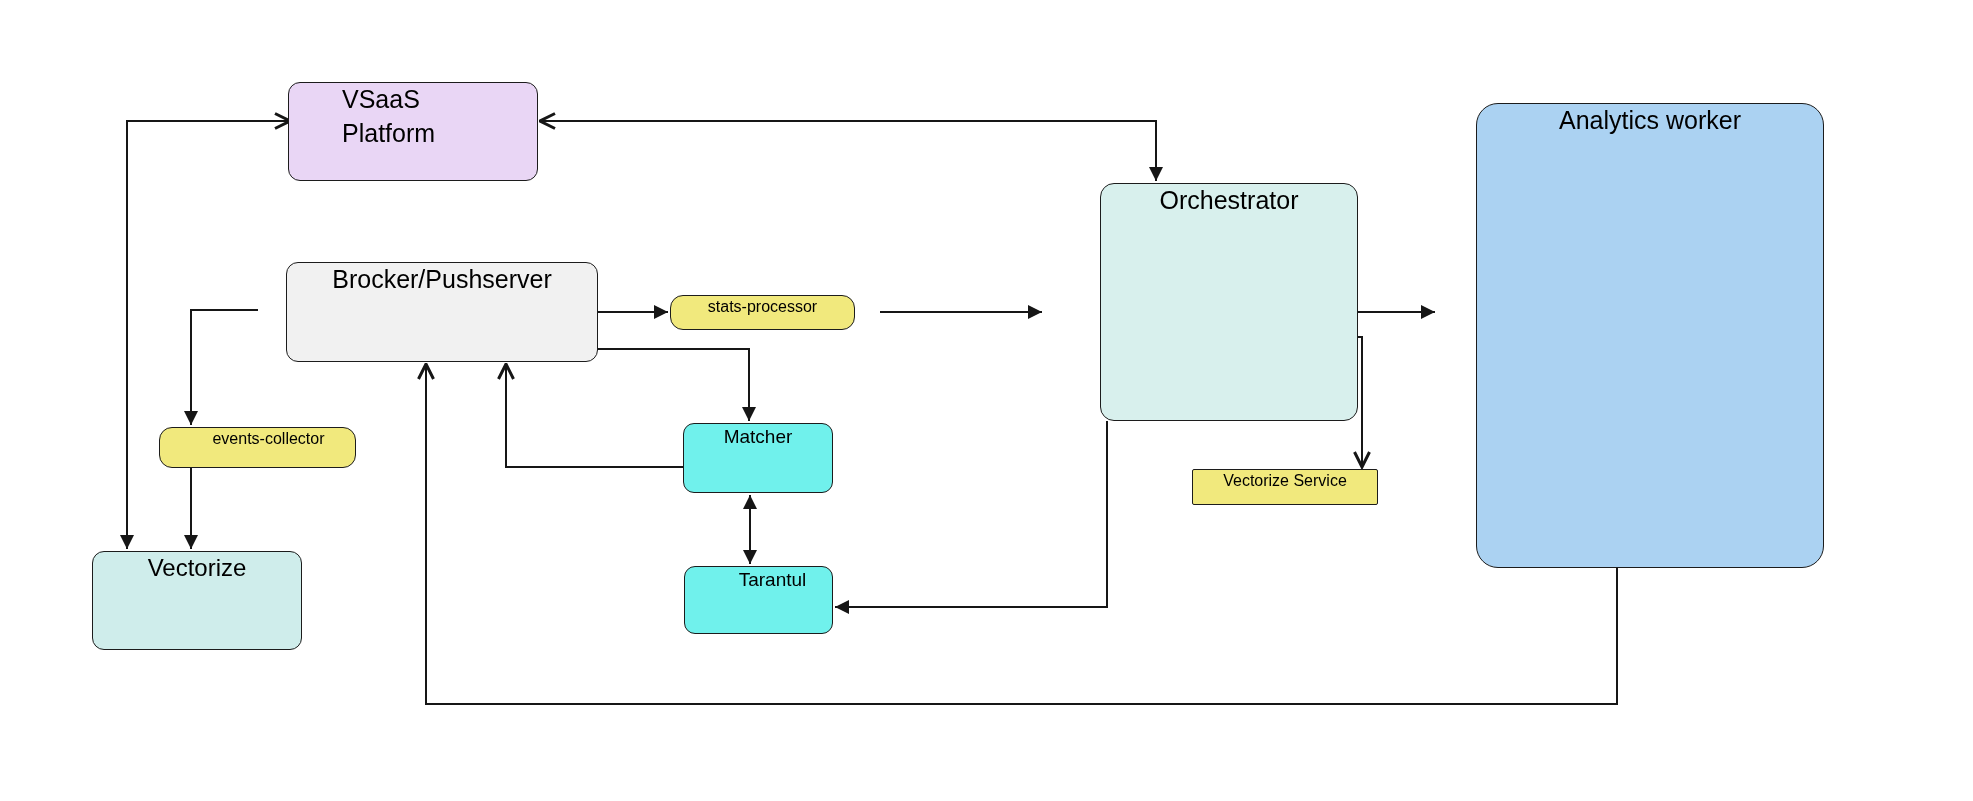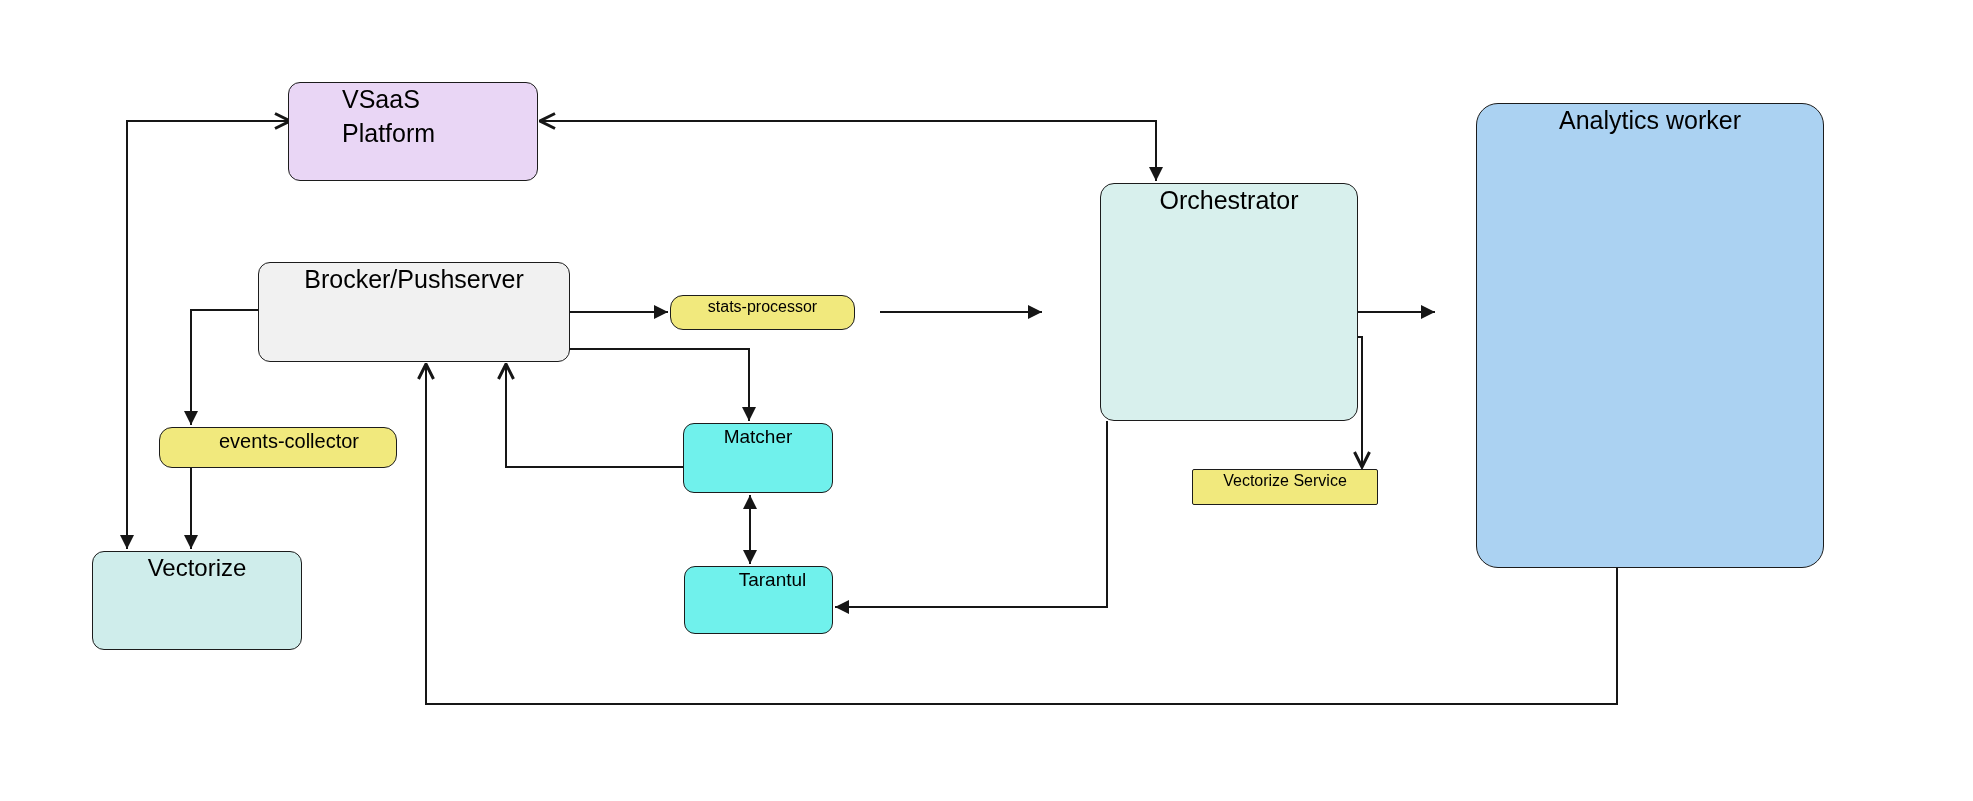--- a/index.html
+++ b/index.html
@@ -31,21 +31,21 @@
   
   #n-vsaas        { left: 288px;  top: 82px;  width: 250px; height: 99px;  border-radius: 12px; font-size: 25px; justify-content: flex-start; padding-left: 53px; text-align: left; }
   #n-brocker      { left: 258px;  top: 262px; width: 312px; height: 100px; border-radius: 12px; font-size: 25px; }
   #n-clickhouse   { left: 92px;   top: 551px; width: 210px; height: 99px;  border-radius: 12px; font-size: 24px; }
   #n-matcher      { left: 683px;  top: 423px; width: 150px; height: 70px;  border-radius: 11px; font-size: 19px; }
   #n-tarantul     { left: 684px;  top: 566px; width: 149px; height: 68px;  border-radius: 11px; font-size: 19px; padding-left: 28px; }
   #n-orchestrator { left: 1100px; top: 183px; width: 258px; height: 238px; border-radius: 14px; font-size: 25px; }
   #n-analytics    { left: 1437px; top: 103px; width: 348px; height: 465px; border-radius: 22px; font-size: 25px; }
   
   #n-stats        { left: 670px;  top: 295px; width: 185px; height: 35px; border-radius: 13px; font-size: 16px; }
-  #n-events       { left: 159px;  top: 427px; width: 238px; height: 41px; border-radius: 13px; font-size: 20px; padding-left: 22px; }
+  #n-events       { left: 159px;  top: 427px; width: 197px; height: 41px; border-radius: 13px; font-size: 16px; padding-left: 22px; }
   #n-vectorize    { left: 1192px; top: 469px; width: 186px; height: 36px; border-radius: 2px; font-size: 16px; }
 
   .edge { fill: none; stroke: #161616; stroke-width: 2px; }
 </style>
 </head>
 <body>
 
 <div class="canvas">
 
   <svg class="edges" width="1973" height="801" viewBox="0 0 1973 801" xmlns="http://www.w3.org/2000/svg">
@@ -83,21 +83,21 @@
     <path class="edge" d="M 1304 337 L 1362 337 L 1362 467" marker-start="url(#mk-open)" marker-end="url(#mk-open)"></path>
 
     <path class="edge" d="M 1617 568 L 1617 704 L 426 704 L 426 364" marker-end="url(#mk-open)"></path>
   </svg>
 
   <div class="node" id="n-vsaas" style="background-color: rgb(233, 214, 245);">
     <span class="lbl">VSaaS
 Platform</span>
   </div>
 
-  <div class="node" id="n-brocker" style="background-color: rgb(241, 241, 241);">
+  <div class="node" id="n-brocker" style="background-color: rgb(241, 241, 241); margin-left: 28px;">
     <span class="lbl">Brocker/Pushserver</span>
   </div>
 
   <div class="node" id="n-stats" style="background-color: rgb(241, 233, 125);">
     <span class="lbl">stats-processor</span>
   </div>
 
   <div class="node" id="n-events" style="background-color: rgb(241, 233, 125);">
     <span class="lbl">events-collector</span>
   </div>

